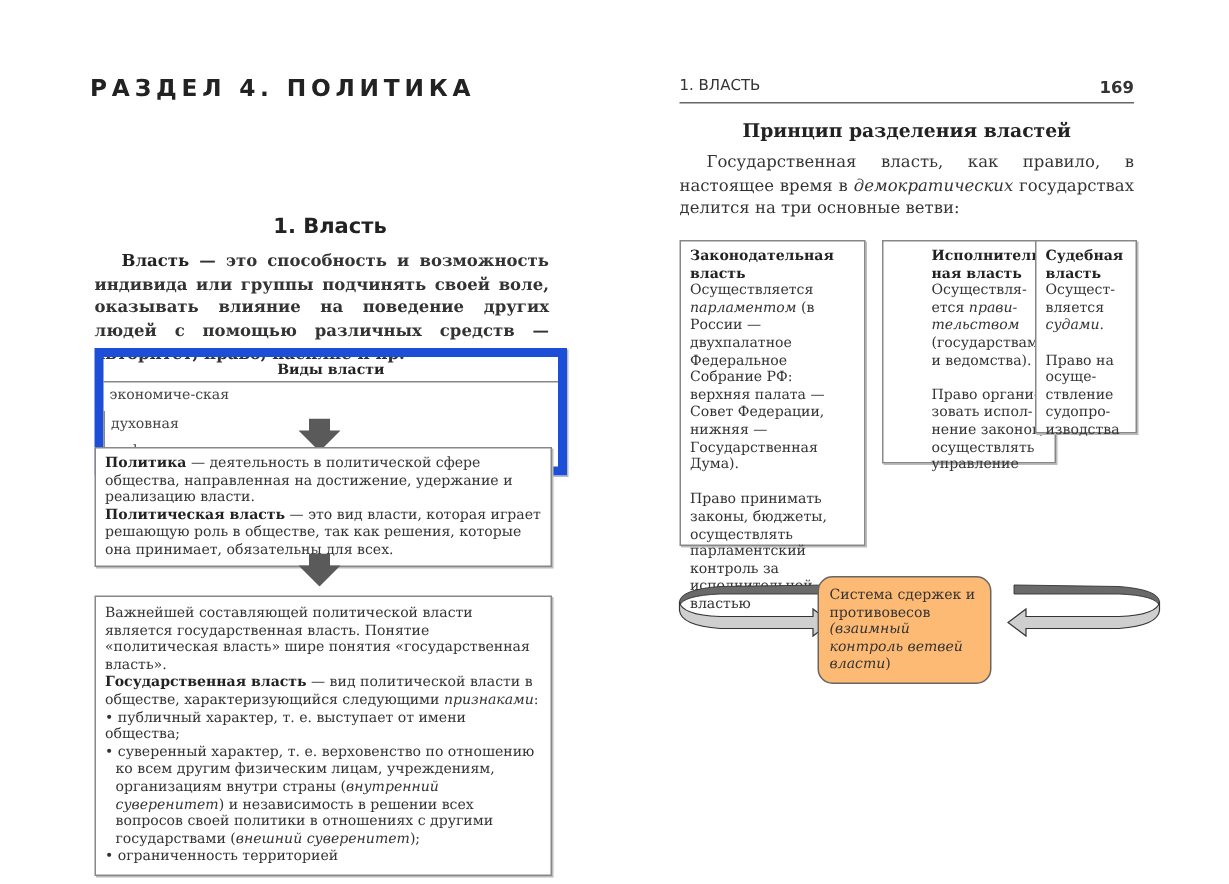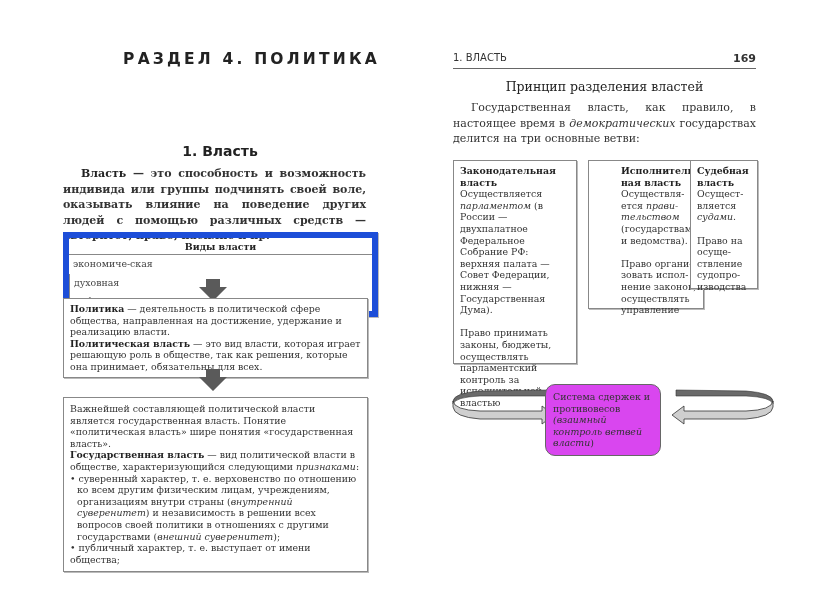--- a/index.html
+++ b/index.html
@@ -1,37 +1,37 @@
 <!DOCTYPE html>
 <html><head>
 <meta charset="utf-8">
 <style>
   html, body { margin:0; padding:0; background:#ffffff; }
   body { width:819px; height:589px; position:relative; overflow:hidden; color:#2a2a2a;
          font-family:"DejaVu Serif", serif; }
   .abs { position:absolute; }
   .serif { font-family:"DejaVu Serif", serif; }
-  .section-title { left:60px; top:50px; width:320px; text-align:right; font-family:"DejaVu Sans", sans-serif;
+  .section-title { left:60px; top:50px; width:320px; text-align:left; font-family:"DejaVu Sans", sans-serif;
                    font-weight:bold; font-size:15.5px; letter-spacing:3.2px; color:#222; }
   .h1 { left:60px; top:143px; width:320px; text-align:center; font-family:"DejaVu Sans", sans-serif;
         font-weight:bold; font-size:14px; color:#222; }
   .para { font-size:11px; line-height:15.5px; text-align:justify; color:#333; }
   .para b { color:#222; }
   .box { border:1px solid #888; box-shadow:1px 1px 0 #bbb; background:#fff; }
   .small { font-size:9.4px; line-height:11.6px; color:#333; }
   .small b { color:#222; }
   .table { left:63px; top:232px; width:303px; border:6px solid #1d4ed8; box-shadow:1px 1px 0 #bbb; }
   .table .th { text-align:center; font-weight:bold; font-size:9.4px; padding:3px 0 2px; border-bottom:1px solid #888; color:#222; }
   .table .row { display:flex;flex-direction:column; }
   .table .cell { flex:1; font-size:9.4px; line-height:11.5px; padding:3px 4px 4px; border-left:1px solid #888; color:#444; }
   .table .cell:first-child { border-left:none; }
   .run-head { left:453px; top:52px; width:303px; font-family:"DejaVu Sans", sans-serif; font-size:10px; color:#333;
               border-bottom:1px solid #666; padding-bottom:3px; display:flex; justify-content:space-between; }
   .run-head .num { font-weight:bold; font-size:11px; }
-  .h2 { left:453px; top:79px; width:303px; text-align:center; font-weight:normal; font-size:12.5px; color:#222; }
+  .h2 { left:453px; top:79px; width:303px; text-align:center; font-weight:bold; font-size:12.5px; color:#222; }
   .branch { position:absolute; padding:4px 6px;margin-top:12px; }
   .branch .gap { height:11.6px; }
   i { font-style:italic; }
 </style>
 </head>
 <body>
 
 <div class="abs section-title">РАЗДЕЛ 4. ПОЛИТИКА</div>
 <div class="abs h1">1. Власть</div>
 
@@ -57,22 +57,23 @@
   <b>Политическая власть</b><span> — это вид власти, которая играет решающую роль в обществе, так как решения, которые она принимает, обязательны для всех.</span>
 </div>
 
 <svg class="abs" style="left:199px; top:369px;" width="28" height="22">
   <polygon points="7,0 21,0 21,8 28,8 14,22 0,8 7,8" fill="#5a5a5a"></polygon>
 </svg>
 
 <div class="abs box small" style="left:63px; top:397px; width:291px; padding:5px 6px 6px;">
   <span>Важнейшей составляющей политической власти является государственная власть. Понятие «политическая власть» шире понятия «государственная власть».</span><br>
   <b>Государственная власть</b><span> — вид политической власти в обществе, характеризующийся следующими </span><i>признаками</i><span>:</span>
+  <div>• <span>публичный характер, т. е. выступает от имени общества;</span></div>
   <div style="padding-left:7px; text-indent:-7px;">• <span>суверенный характер, т. е. верховенство по отношению ко всем другим физическим лицам, учреждениям, организациям внутри страны (</span><i>внутренний суверенитет</i><span>) и независимость в решении всех вопросов своей политики в отношениях с другими государствами (</span><i>внешний суверенитет</i><span>);</span></div>
-  <div>• <span>публичный характер, т. е. выступает от имени общества;</span></div>
+  <div>• <span>ограниченность территорией</span></div>
 </div>
 
 <div class="abs run-head">
   <span>1. ВЛАСТЬ</span>
   <span class="num">169</span>
 </div>
 
 <div class="abs h2">Принцип разделения властей</div>
 
 <div class="abs para" style="left:453px; top:100px; width:303px; text-indent:18px;">
@@ -98,21 +99,21 @@
   <span>Осущест-вляется </span><i>судами</i><span>.</span>
   <div class="gap"></div>
   <span>Право на осуще-ствление судопро-изводства</span>
 </div>
 
 <svg class="abs" style="left:450px; top:388px;" width="110" height="42">
   <path d="M100,2 L30,3 Q4,5 3,13 L3,16 Q5,9 30,8 L100,8 Z" fill="#6a6a6a" stroke="#333" stroke-width="0.6"></path>
   <path d="M3,13 Q4,22 30,23 L92,23 L92,18 L104,27 L92,36 L92,31 L30,31 Q4,29 3,19 Z" fill="#cfcfcf" stroke="#333" stroke-width="0.8"></path>
 </svg>
 
-<div class="abs small" style="left:545px; top:384px; width:100px; padding:6px 7px; border:1px solid #666; border-radius:10px; background:#d946ef;">
+<div class="abs small" style="left:545px; top:384px; width:100px; padding:6px 7px; border:1px solid #666; border-radius:10px; background:#fdba74;">
   <span>Система сдержек и противовесов</span><br>
   <i>(взаимный контроль ветвей власти</i><span>)</span>
 </div>
 
 <svg class="abs" style="left:666px; top:388px;" width="110" height="42">
   <path d="M10,2 L80,3 Q106,5 107,13 L107,16 Q105,9 80,8 L10,8 Z" fill="#6a6a6a" stroke="#333" stroke-width="0.6"></path>
   <path d="M107,13 Q106,22 80,23 L18,23 L18,18 L6,27 L18,36 L18,31 L80,31 Q106,29 107,19 Z" fill="#cfcfcf" stroke="#333" stroke-width="0.8"></path>
 </svg>
 
 </body></html>

